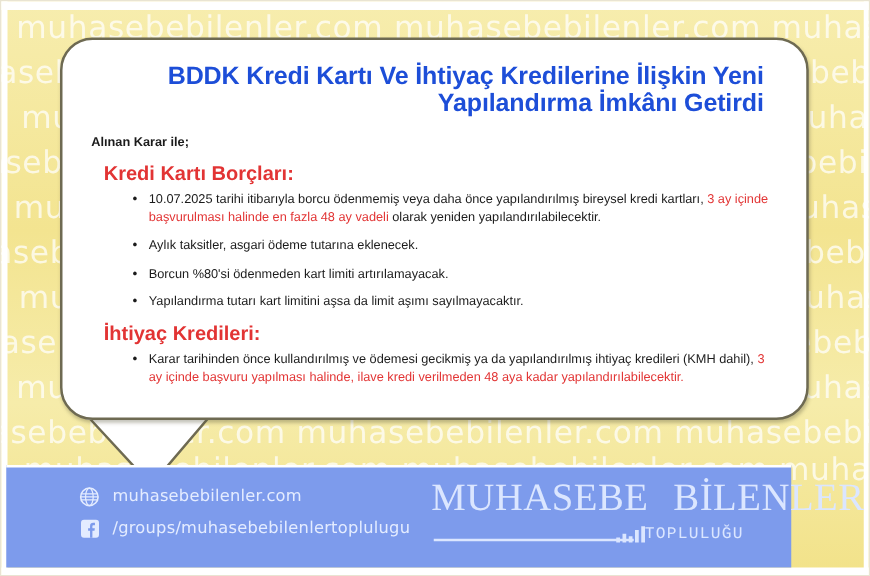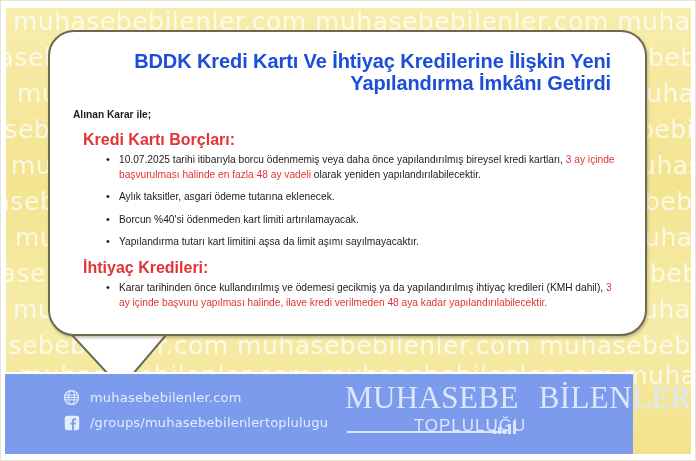--- a/index.html
+++ b/index.html
@@ -207,24 +207,24 @@
     font-family: "Liberation Serif", serif;
     font-size: 25px;
     letter-spacing: 0.4px;
     text-align: left;
     line-height: 28px;
     white-space: nowrap;
   }
   .logo-main .big { font-size: 31px; }
   .logo-sub {
     position: relative;
-    font-family: Liberation Sans, sans-serif;
-    font-size: 17px;
+    font-family: Liberation Mono, monospace;
+    font-size: 13px;
     letter-spacing: 1px;
-    text-align: center;
+    text-align: right;
     line-height: 20px;
     margin-top: 2px;
     white-space: nowrap;
   }
   .logo-rule {
     position: absolute;
     left: 2px;
     top: 47px;
     width: 160px;
     height: 2px;
@@ -274,21 +274,21 @@
 
       <div class="title">BDDK Kredi Kartı Ve İhtiyaç Kredilerine İlişkin Yeni Yapılandırma İmkânı Getirdi</div>
 
       <div class="lead">Alınan Karar ile;</div>
 
       <div>
         <div class="section-head">Kredi Kartı Borçları:</div>
         <ul class="items" id="list-0">
             <li><span>10.07.2025 tarihi itibarıyla borcu ödenmemiş veya daha önce yapılandırılmış bireysel kredi kartları, </span><span class="hl">3 ay içinde başvurulması halinde en fazla 48 ay vadeli</span><span> olarak yeniden yapılandırılabilecektir.</span></li>
             <li><span>Aylık taksitler, asgari ödeme tutarına eklenecek.</span></li>
-            <li><span>Borcun %40'si ödenmeden kart limiti artırılamayacak.</span></li>
+            <li><span>Borcun %80'si ödenmeden kart limiti artırılamayacak.</span></li>
             <li><span>Yapılandırma tutarı kart limitini aşsa da limit aşımı sayılmayacaktır.</span></li>
           </ul>
       </div>
 
       <div>
         <div class="section-head">İhtiyaç Kredileri:</div>
         <ul class="items" id="list-1">
             <li><span>Karar tarihinden önce kullandırılmış ve ödemesi gecikmiş ya da yapılandırılmış ihtiyaç kredileri (KMH dahil), </span><span class="hl">3 ay içinde başvuru yapılması halinde, ilave kredi verilmeden 48 aya kadar yapılandırılabilecektir.</span></li>
           </ul>
       </div>

